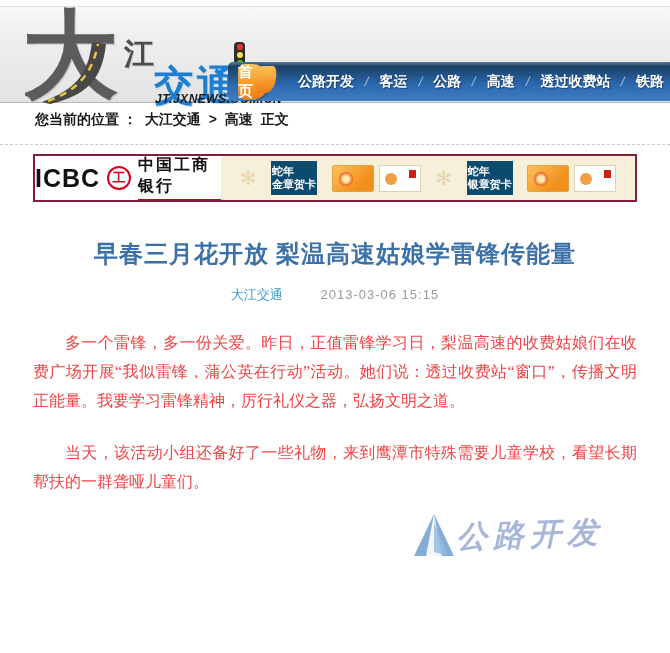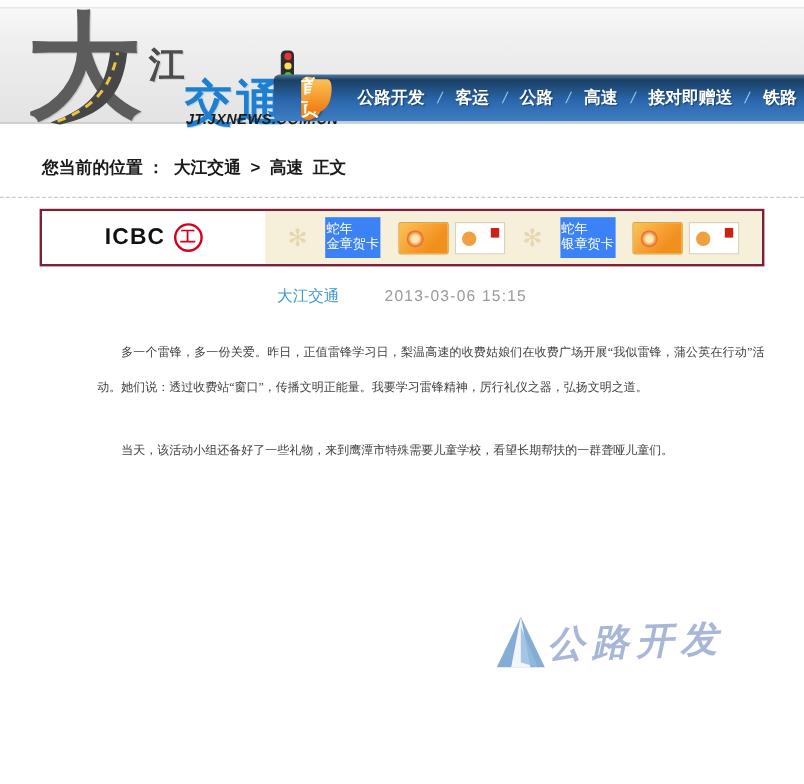--- a/index.html
+++ b/index.html
@@ -51,21 +51,21 @@
   }
 
   
   .navbar {
     position:absolute; left:228px; top:62px; right:0; height:39px;
     background:linear-gradient(180deg,#57799f 0%,#1b3f63 12%,#2a66ab 55%,#3f7ec4 100%);
     border-radius:5px 0 0 5px;
     display:flex; align-items:center;
   }
   .nav-home {
-    position:relative; margin-left:23px; width:92px; height:36px;
+    position:relative; margin-left:10px; width:92px; height:36px;
     background:linear-gradient(180deg,#fcc257 0%,#f79a2e 55%,#ef7d12 100%);
     border-radius:7px 16px 16px 7px;
     display:flex; align-items:center; justify-content:center;
     color:#fff; font-size:15px; font-weight:bold; cursor:pointer;
     box-shadow:1px 1px 2px rgba(0,0,0,.35);
   }
   .nav-home::after {
     content:""; position:absolute; right:-8px; top:2px; width:18px; height:27px;
     background:linear-gradient(180deg,#fcc257,#ef7d12);
     border-radius:0 60% 60% 30% / 0 100% 60% 40%;
@@ -73,52 +73,52 @@
   }
   .nav-items { display:flex; align-items:center; margin-left:24px; }
   .nav-item {
     color:#fff; font-size:14px; font-weight:bold; cursor:pointer;
     padding:0 6px; white-space:nowrap; text-shadow:1px 1px 1px rgba(0,0,0,.4);
   }
   .nav-sep { color:#9cc0e2; font-size:13px; padding:0 5px; transform:skewX(-12deg); }
 
   
   .breadcrumb {
-    padding:28px 0 0 35px; font-size:14px; font-weight:bold; color:#1a1a1a;
+    padding:8px 0 0 35px; font-size:14px; font-weight:bold; color:#1a1a1a;
   }
   .breadcrumb span { margin-right:4px; }
   .crumb-site { cursor:pointer; }
   .dashed-line { margin-top:15px; border-top:1px dashed #c9c9c9; }
 
   
   .banner {
     margin:9px auto 0 auto; width:604px; height:48px;
     border:2px solid #7d2038; display:flex; cursor:pointer; overflow:hidden;
   }
   .banner-left {
     width:186px; background:#ffffff; display:flex; align-items:center;
     justify-content:center; gap:7px; flex-shrink:0;
   }
-  .icbc-abbr { font-size:19px; font-weight:bold; color:#111; letter-spacing:1px;text-align:right; }
+  .icbc-abbr { font-size:25px; font-weight:bold; color:#111; letter-spacing:1px;text-align:right; }
   .icbc-logo {
     width:24px; height:24px; border:2px solid #d6001c; border-radius:50%;
     display:flex; align-items:center; justify-content:center;
     color:#d6001c; font-size:13px; font-weight:bold; flex-shrink:0;
   }
   .bank-name {
     font-size:16px; font-weight:bold; color:#111; letter-spacing:2px;
     border-bottom:2px solid #cc0000; padding-bottom:2px;
   }
   .banner-right {
     flex:1; background:#f6efda; display:flex; align-items:center;
     justify-content:space-evenly; position:relative; padding:0 4px;
   }
   .snow { color:#e6d7ae; font-size:20px; }
   .ad-badge {
-    background:#3b82f6; color:#fff; font-size:11px; font-weight:normal;
+    background:#0c4a6e; color:#fff; font-size:11px; font-weight:bold;
     line-height:13px; padding:4px 1px; white-space:nowrap;
   }
   .card-group { display:flex; gap:5px; align-items:center; }
   .card-gold {
     width:42px; height:27px; border-radius:2px;
     background:linear-gradient(135deg,#fbc35a,#f2901e 70%);
     border:1px solid #e2a23c; position:relative;
   }
   .card-gold::after {
     content:""; position:absolute; left:6px; top:6px; width:14px; height:14px;
@@ -143,24 +143,23 @@
     font-size:24px; font-weight:bold; color:#3c70a9; letter-spacing:1px;
     font-family:"Liberation Serif","DejaVu Serif",serif;
   }
   .article-meta {
     margin-top:16px; text-align:center; font-size:13px;
   }
   .meta-source { color:#3a97cf; cursor:pointer; margin-right:34px; }
   .meta-date { color:#9a9a9a; letter-spacing:1px; }
   .article-body { margin-top:24px; }
   .article-body p {
-    font-size:10px; line-height:29px; color:#404040;
+    font-size:16px; line-height:29px; color:#ef4444;
     text-indent:2em; margin-bottom:23px; text-align:justify;
     font-family:"Liberation Serif","DejaVu Serif",serif;
-    margin-left:48px;
   }
 
   
   .watermark {
     position:absolute; left:412px; top:506px; width:230px; height:58px;
     opacity:0.8; pointer-events:none; display:flex; align-items:center;
   }
   .wm-text {
     font-size:31px; font-weight:bold; font-style:italic; color:#93a6cf;
     letter-spacing:6px; white-space:nowrap;
@@ -194,60 +193,62 @@
     <div class="nav-home">首页</div>
     <div class="nav-items">
       <span class="nav-item">公路开发</span>
       <span class="nav-sep">/</span>
       <span class="nav-item">客运</span>
       <span class="nav-sep">/</span>
       <span class="nav-item">公路</span>
       <span class="nav-sep">/</span>
       <span class="nav-item">高速</span>
       <span class="nav-sep">/</span>
-      <span class="nav-item">接对即赠送</span>
+      <span class="nav-item">透过收费站</span>
       <span class="nav-sep">/</span>
       <span class="nav-item">铁路</span>
     </div>
   </div>
 </div>
 
 <div class="breadcrumb">
   <span>您当前的位置 ：</span>
   <span class="crumb-site">大江交通</span>
   <span>&gt;</span>
   <span class="crumb-site">高速</span>
   <span>正文</span>
 </div>
 <div class="dashed-line"></div>
 
 <div class="banner">
   <div class="banner-left">
     <span class="icbc-abbr">ICBC</span>
     <span class="icbc-logo">工</span>
+    <span class="bank-name">中国工商银行</span>
   </div>
   <div class="banner-right">
     <span class="snow">✻</span>
     <span class="ad-badge" style="white-space:pre-line;">蛇年
 金章贺卡</span>
     <span class="card-group">
       <span class="card-gold"></span>
       <span class="card-white"></span>
     </span>
     <span class="snow">✻</span>
     <span class="ad-badge" style="white-space:pre-line;">蛇年
 银章贺卡</span>
     <span class="card-group">
       <span class="card-gold"></span>
       <span class="card-white"></span>
     </span>
   </div>
 </div>
 
 <div class="article">
+  <h1 class="article-title">早春三月花开放  梨温高速姑娘学雷锋传能量</h1>
   <div class="article-meta">
     <span class="meta-source">大江交通</span>
     <span class="meta-date">2013-03-06 15:15</span>
   </div>
   <div class="article-body">
     <p>多一个雷锋，多一份关爱。昨日，正值雷锋学习日，梨温高速的收费姑娘们在收费广场开展“我似雷锋，蒲公英在行动”活动。她们说：透过收费站“窗口”，传播文明正能量。我要学习雷锋精神，厉行礼仪之器，弘扬文明之道。</p>
     <p>当天，该活动小组还备好了一些礼物，来到鹰潭市特殊需要儿童学校，看望长期帮扶的一群聋哑儿童们。</p>
 
   </div>
 </div>

